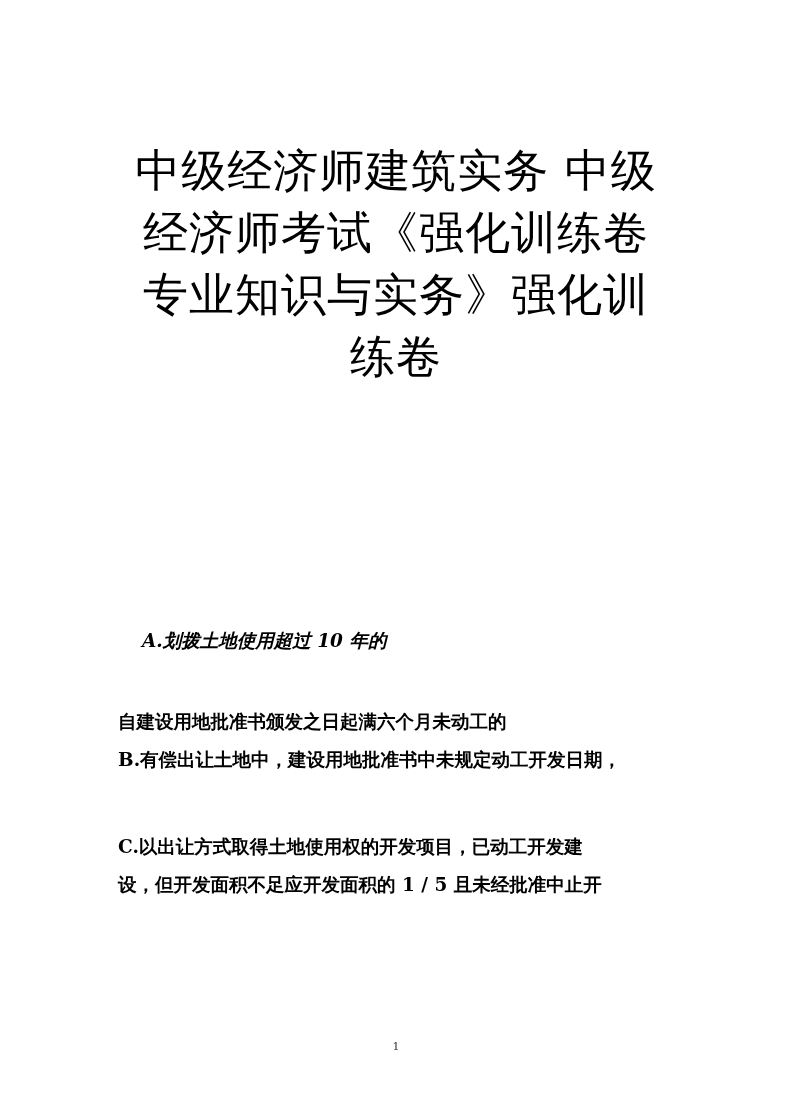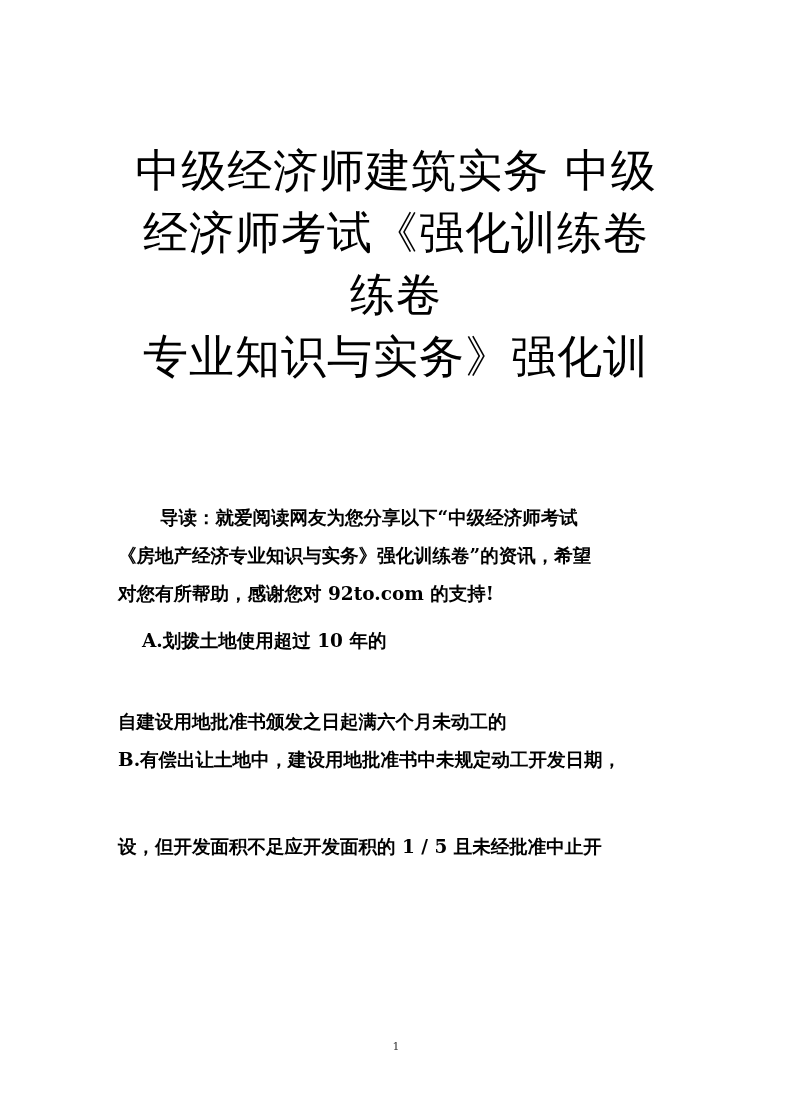--- a/index.html
+++ b/index.html
@@ -41,21 +41,21 @@
       left: 118px;
       width: 572px;
       font-size: 18.5px;
       font-weight: bold;
       line-height: 38px;
       margin: 0;
     }
     .line { display: block; white-space: nowrap; }
     .intro { top: 499px; }
     .intro .l1 { padding-left: 42px; }
-    .opt-a { top: 622px; }
+    .opt-a { top: 622px; font-style: italic; }
     .opt-a .l1 { padding-left: 24px; }
     .opt-b { top: 703px; }
     .opt-c { top: 828px; }
     .page-number {
       position: absolute;
       left: 386px;
       top: 1040px;
       width: 20px;
       text-align: center;
       font-size: 11px;
@@ -63,38 +63,34 @@
     }
   </style>
 </head>
 <body>
 
 <div class="page">
 
   <h1 class="title">
     <span>中级经济师建筑实务  中级</span>
     <span>经济师考试《强化训练卷</span>
+    <span>专业知识与实务》强化训</span>
     <span>练卷</span>
-    <span>专业知识与实务》强化训</span>
   </h1>
 
-  <p class="body-text intro">
-    <span class="line l1">导读：就爱阅读网友为您分享以下“中级经济师考试</span>
-    <span class="line">《房地产经济专业知识与实务》强化训练卷”的资讯，希望</span>
-    <span class="line">对您有所帮助，感谢您对 92to.com 的支持!</span>
-  </p>
 
   <p class="body-text opt-a">
     <span class="line l1">A.划拨土地使用超过 10 年的</span>
   </p>
 
   <p class="body-text opt-b">
     <span class="line">自建设用地批准书颁发之日起满六个月未动工的</span>
     <span class="line">B.有偿出让土地中，建设用地批准书中未规定动工开发日期，</span>
   </p>
 
   <p class="body-text opt-c">
+    <span class="line">C.以出让方式取得土地使用权的开发项目，已动工开发建</span>
     <span class="line">设，但开发面积不足应开发面积的 1 / 5 且未经批准中止开</span>
   </p>
 
   <div class="page-number">1</div>
 
 </div>
 
 </body></html>

